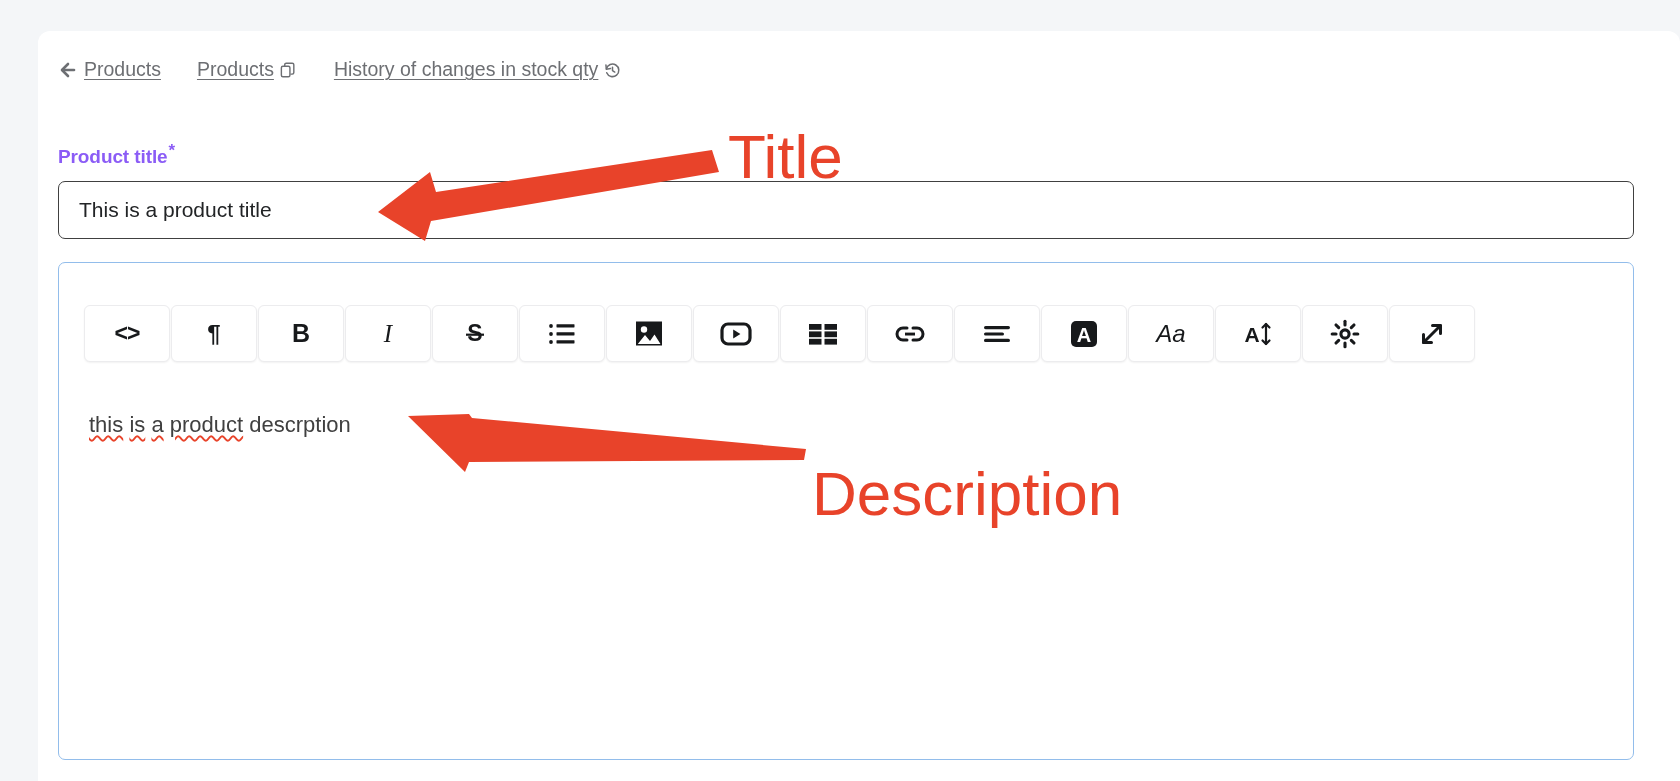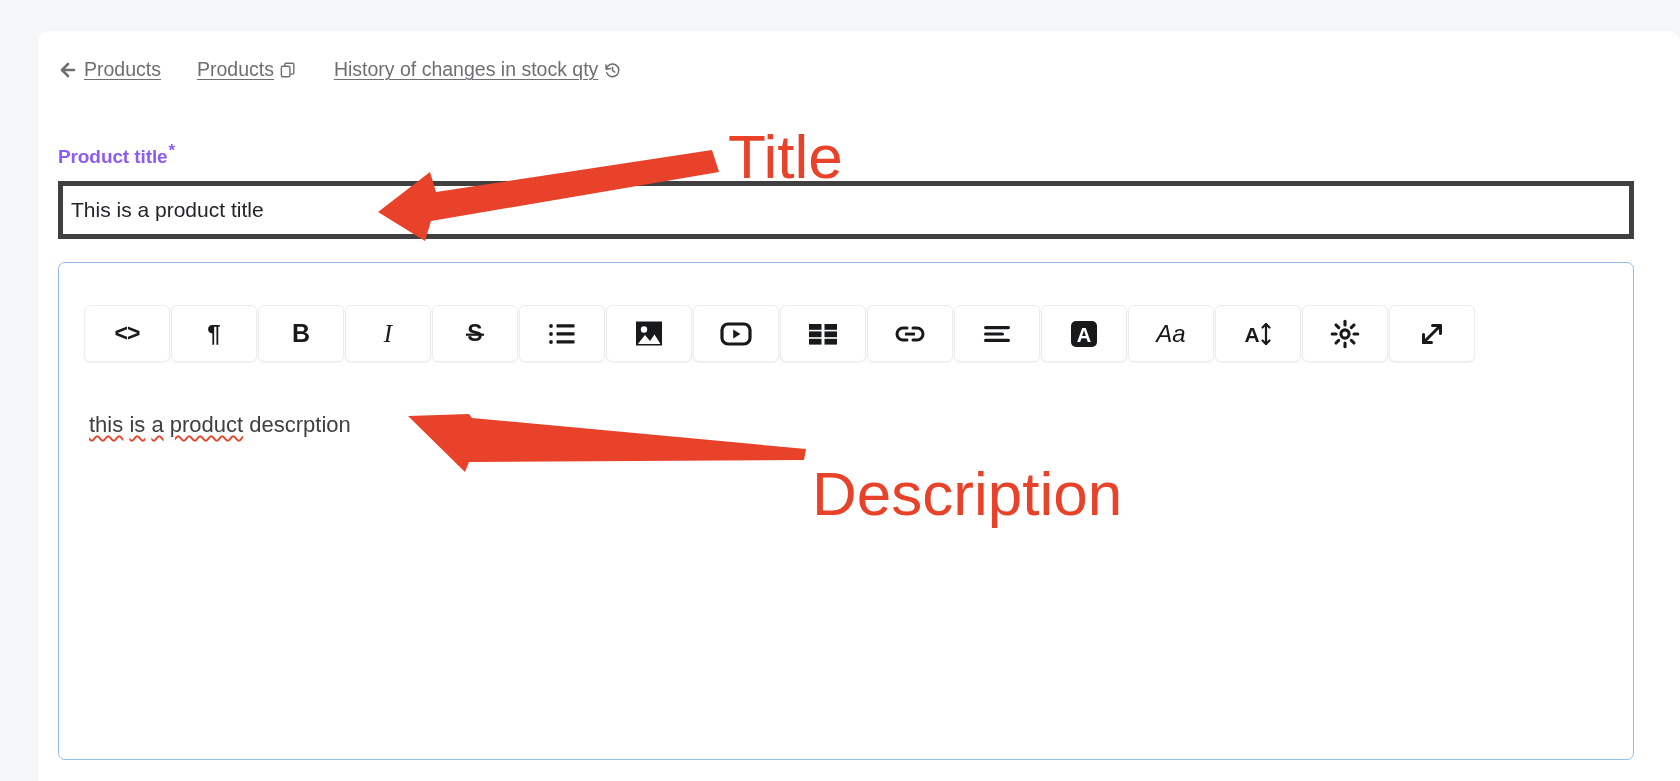--- a/index.html
+++ b/index.html
@@ -76,27 +76,27 @@
   }
 
   
   #title-input {
     position: absolute;
     left: 20px;
     top: 150px;
     width: 1576px;
     height: 58px;
     box-sizing: border-box;
-    border: 5px solid #404040;
-    border-radius: 0;
+    border: 1px solid #404040;
+    border-radius: 7px;
     background: #fff;
     font-family: "Liberation Sans", sans-serif;
     font-size: 21px;
     color: #222426;
-    padding: 0 8px;
+    padding: 0 20px;
     outline: none;
   }
 
   
   #editor {
     position: absolute;
     left: 20px;
     top: 231px;
     width: 1576px;
     height: 498px;

